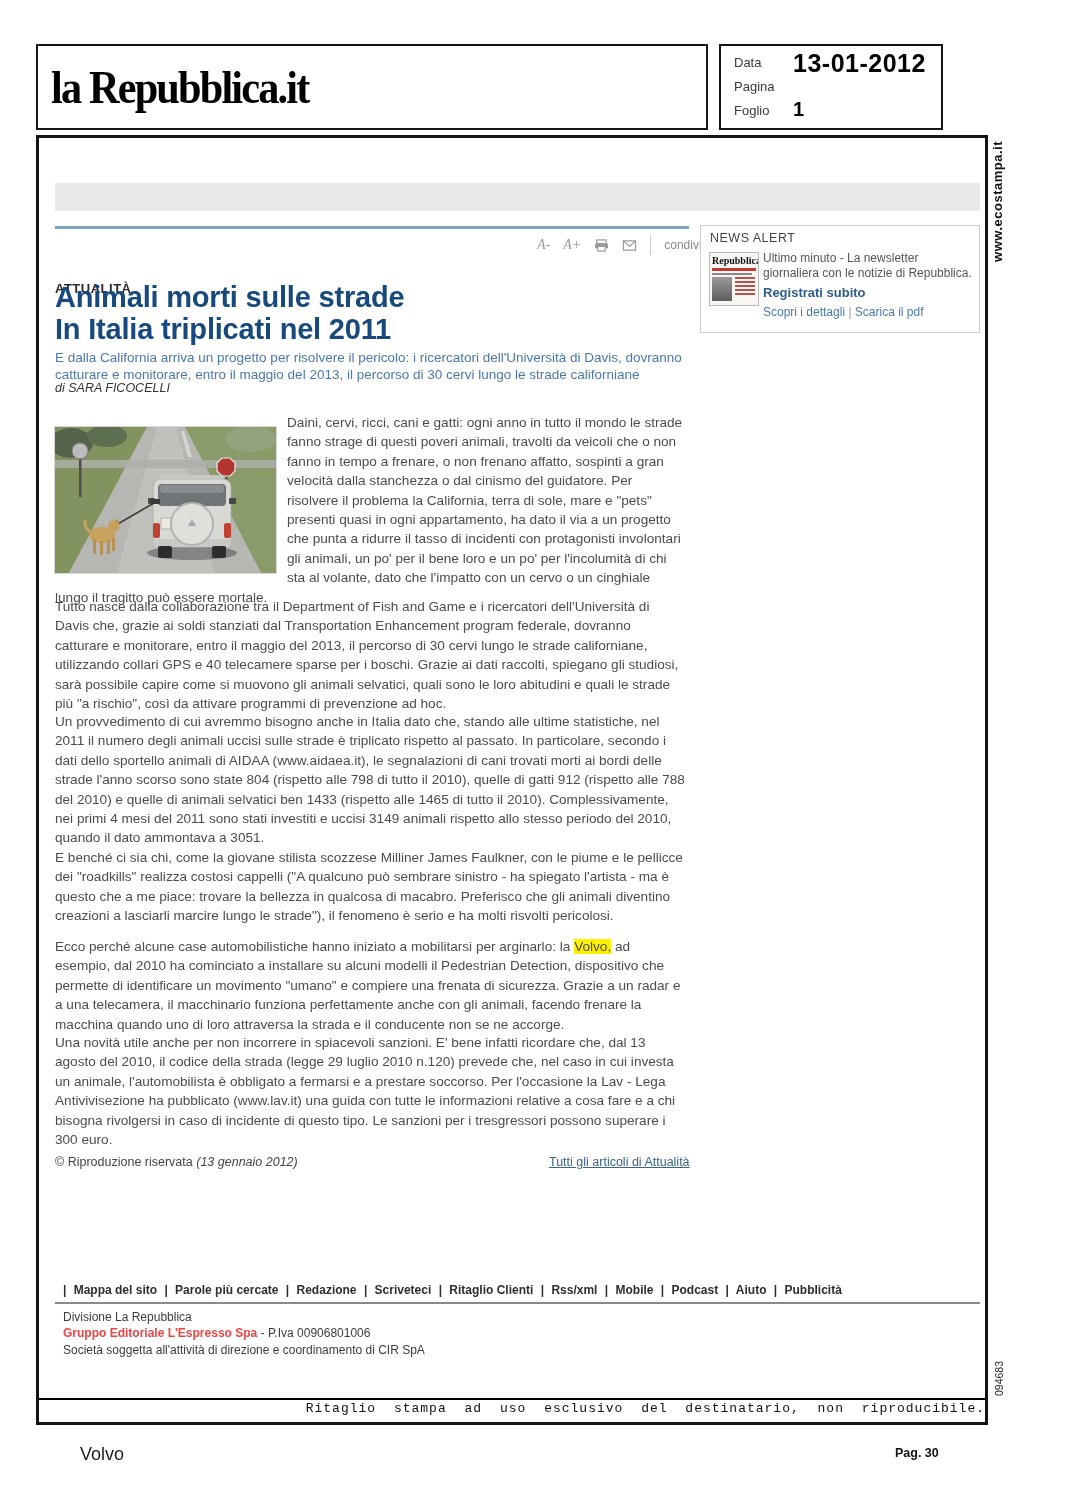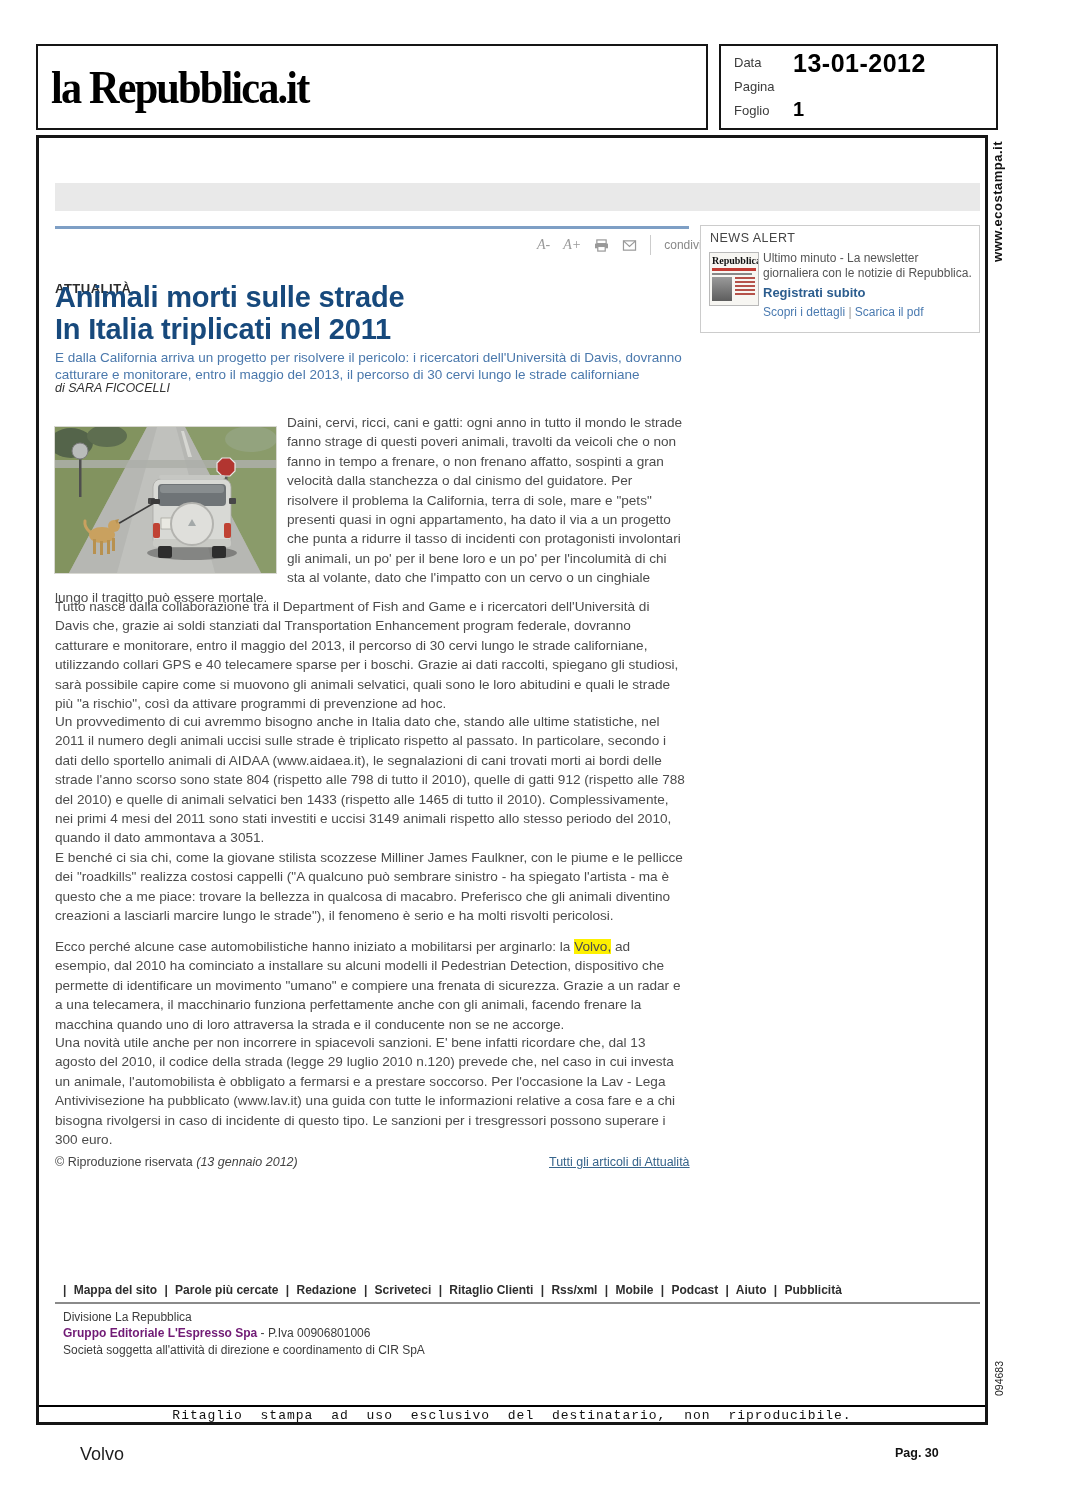--- a/index.html
+++ b/index.html
@@ -6,21 +6,21 @@
   .page{position:relative;width:1069px;height:1500px;background:#fff;
         font-family:"Liberation Sans",sans-serif;color:#333;overflow:hidden;}
 
   
   .hdr-logo-box{position:absolute;left:36px;top:44px;width:672px;height:86px;
                 border:2px solid #151515;box-sizing:border-box;background:#fff;padding-left:8px;}
   .logo{position:absolute;left:13px;top:50%;transform:translateY(-50%) scaleX(.92);
         transform-origin:left center;
         font-family:"Liberation Serif",serif;font-weight:bold;font-size:46px;
         letter-spacing:-2px;color:#000;white-space:nowrap;}
-  .hdr-meta-box{position:absolute;left:719px;top:44px;width:279px;height:86px;
+  .hdr-meta-box{position:absolute;left:719px;top:44px;width:224px;height:86px;
                 border:2px solid #151515;box-sizing:border-box;background:#fff;}
   .meta-label{position:absolute;left:13px;font-size:13px;color:#3b3b3b;}
   .meta-data-label{top:9px;} .meta-pagina-label{top:33px;} .meta-foglio-label{top:57px;}
   .meta-date{position:absolute;left:72px;top:3px;font-size:25px;font-weight:bold;color:#000;letter-spacing:.5px;}
   .meta-foglio{position:absolute;left:72px;top:52px;font-size:20px;font-weight:bold;color:#000;}
 
   
   .watermark{position:absolute;left:990px;top:141px;writing-mode:vertical-rl;
              transform:rotate(180deg);font-size:13px;font-weight:bold;color:#111;letter-spacing:.5px;}
   .clipcode{position:absolute;left:993px;top:1361px;writing-mode:vertical-rl;
@@ -82,25 +82,25 @@
   .all-articles{position:absolute;left:510px;top:1017px;font-size:12.5px;color:#36648b;
                 text-decoration:underline;cursor:pointer;}
 
   
   .foot-nav{position:absolute;left:20px;top:1145px;font-size:12px;font-weight:bold;color:#2e2e2e;}
   .foot-nav .sep{font-weight:bold;color:#2e2e2e;padding:0 4px;}
   .foot-nav .lnk{cursor:pointer;}
   .foot-rule{position:absolute;left:16px;top:1164px;width:925px;height:2px;background:#8a8a8a;}
   .foot-line{position:absolute;left:24px;font-size:12px;color:#3c3c3c;}
   .fl1{top:1172px;} .fl2{top:1188px;} .fl3{top:1205px;}
-  .fl2 b{color:#701a75;}
-
-  
-  .ritaglio{position:absolute;left:0;bottom:0;width:100%;height:17px;border-top:2px solid #000;
-            box-sizing:border-box;text-align:center;font-family:"Liberation Mono",monospace;
+  .fl2 b{color:#ef4444;}
+
+  
+  .ritaglio{position:absolute;left:0;bottom:0;width:100%;height:24px;border-top:2px solid #000;
+            box-sizing:border-box;text-align:right;font-family:"Liberation Mono",monospace;
             font-size:13px;color:#111;letter-spacing:1px;word-spacing:9px;line-height:17px;
             white-space:nowrap;overflow:hidden;}
 
   
   .brand{position:absolute;left:80px;top:1444px;font-size:18px;color:#1d1d1d;}
   .pageref{position:absolute;left:895px;top:1446px;font-size:12.5px;font-weight:bold;color:#111;}
 </style>
 </head>
 <body>
 

